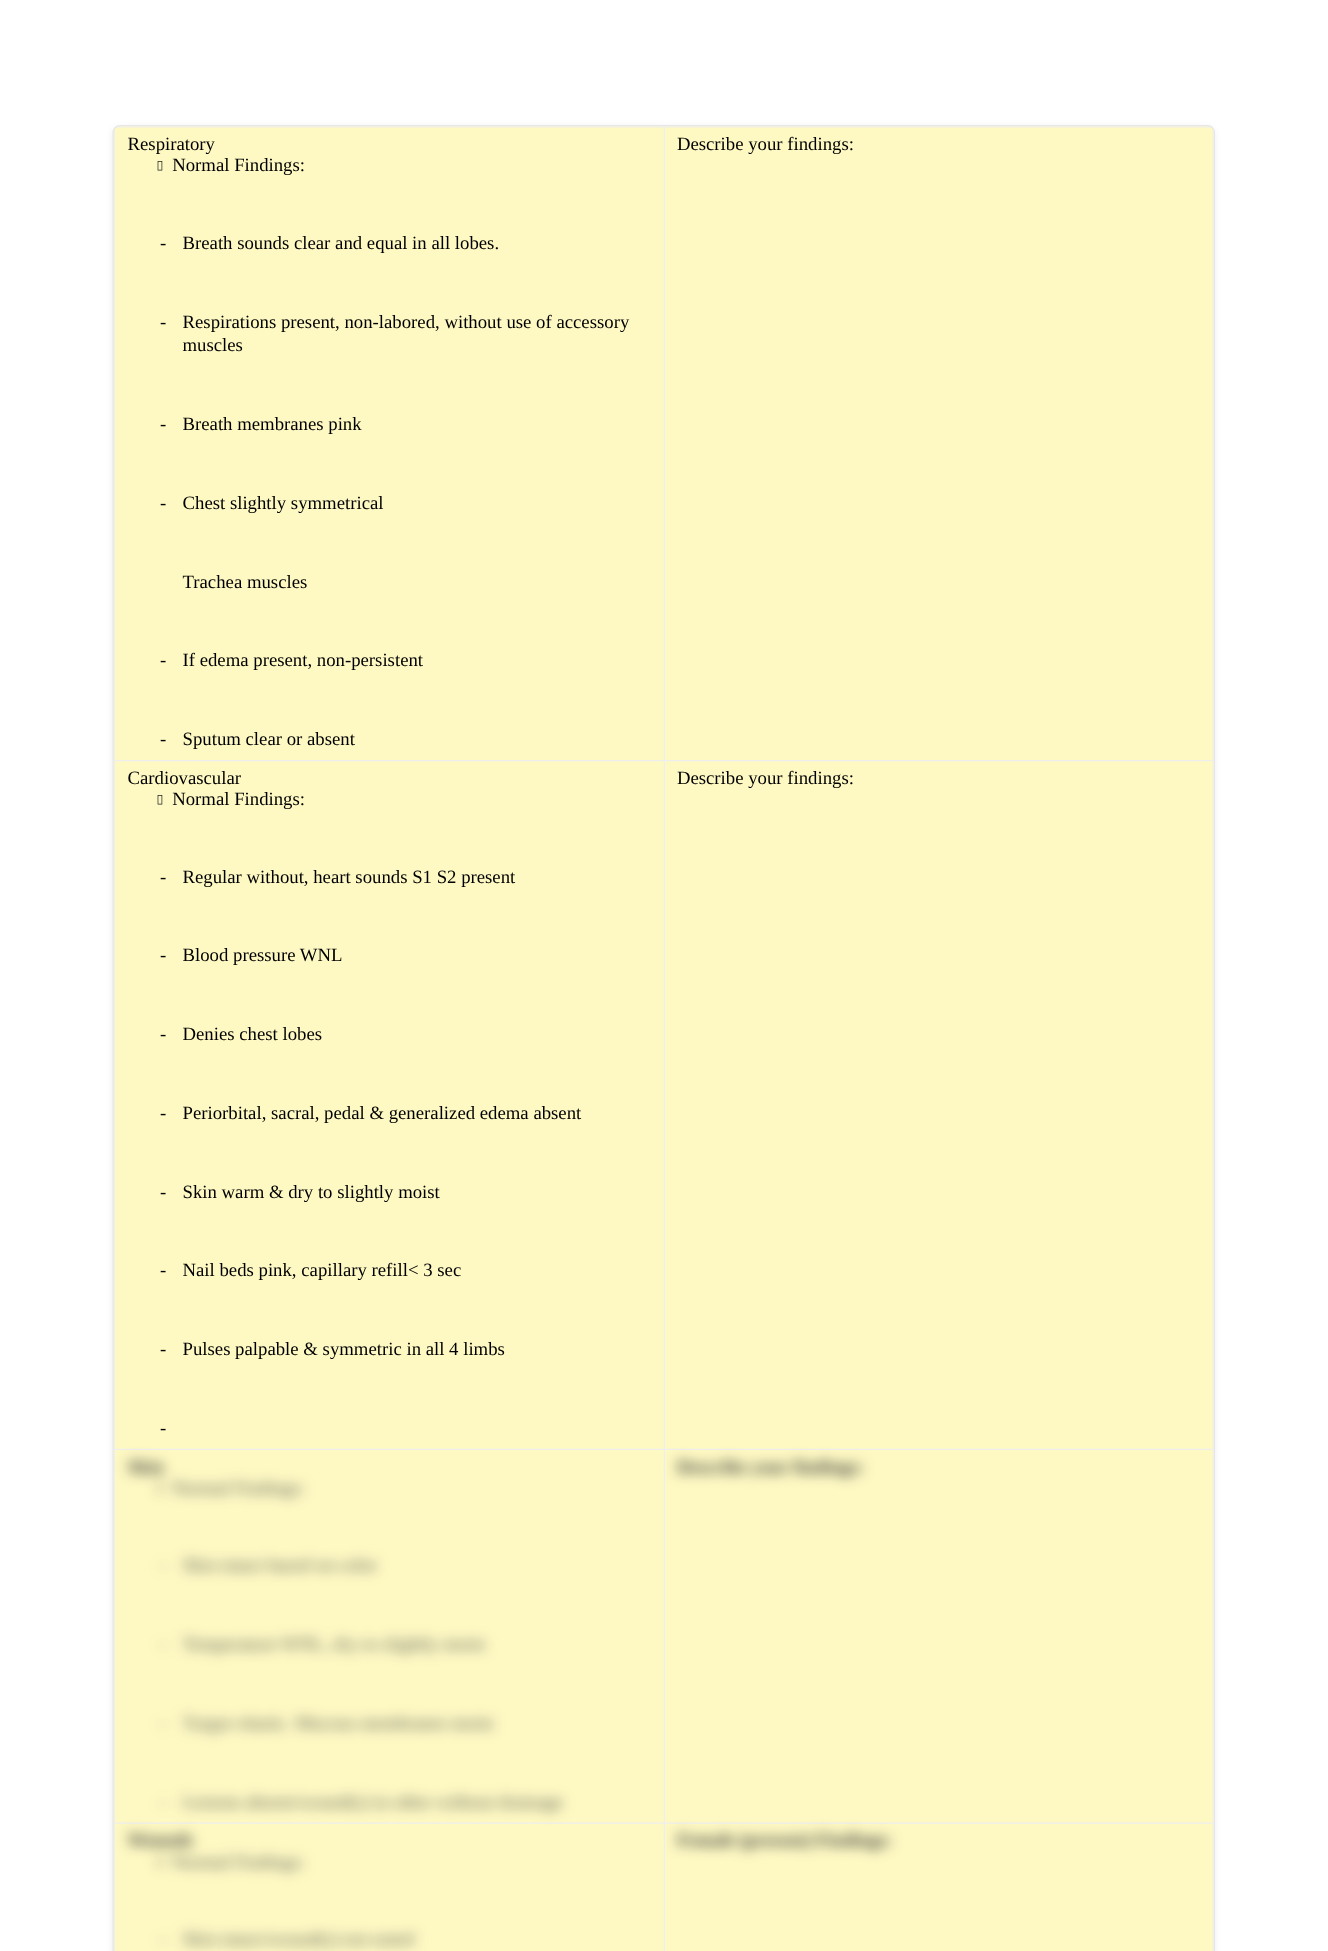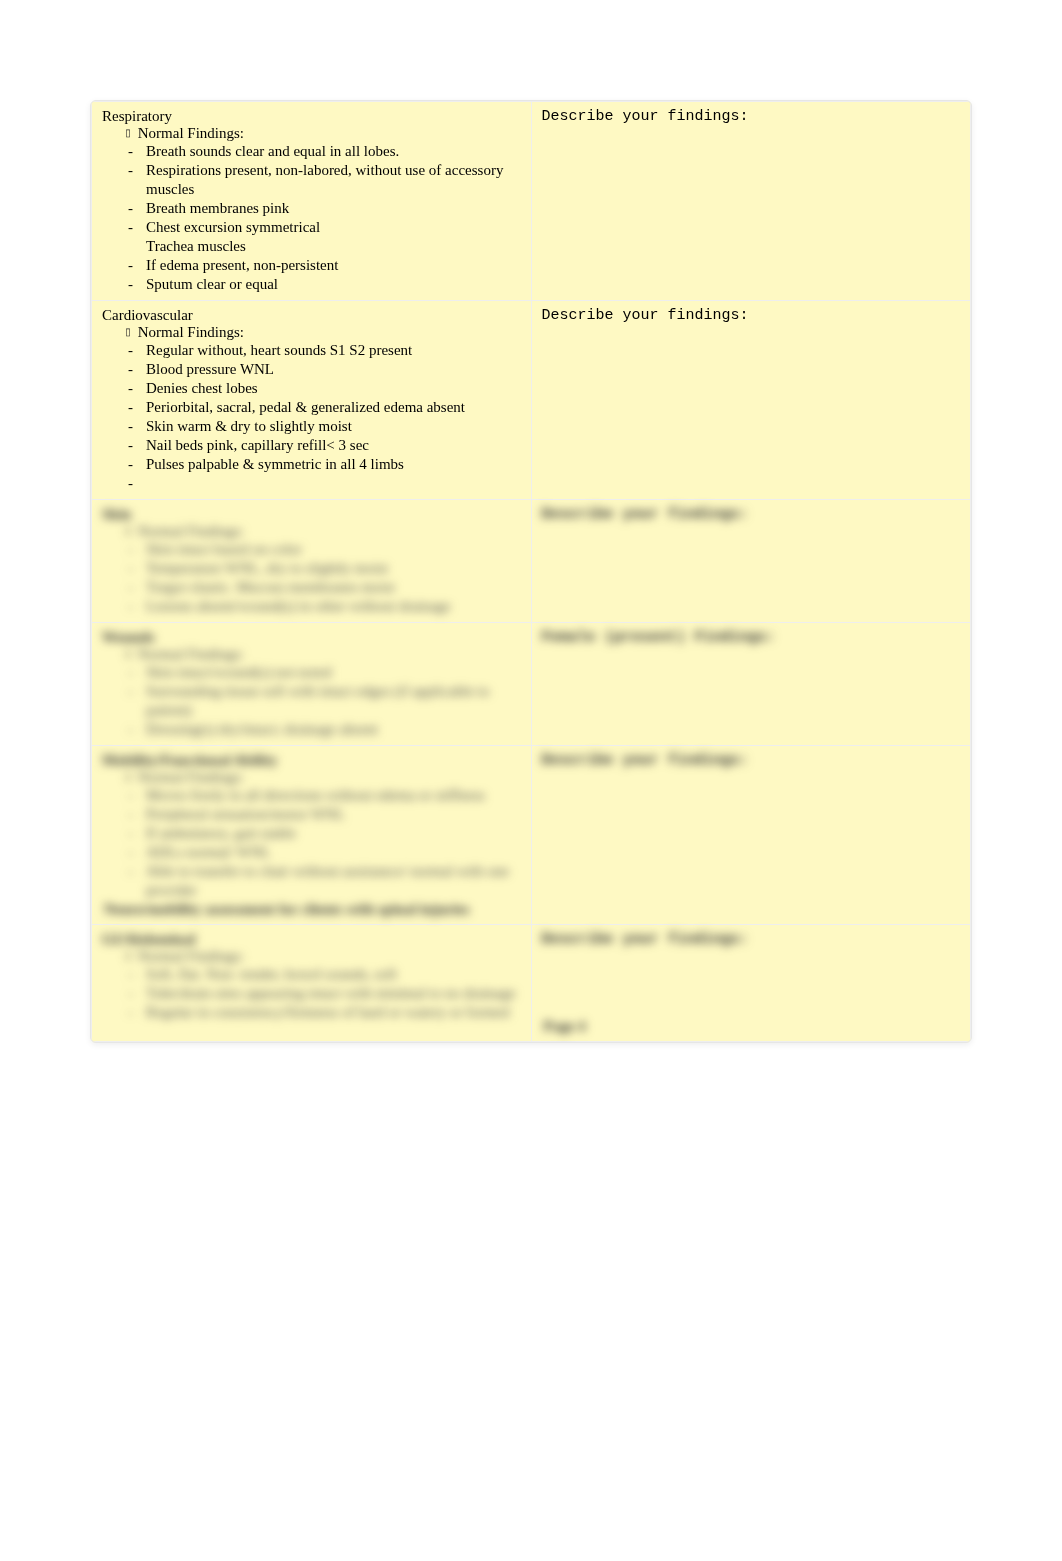--- a/index.html
+++ b/index.html
@@ -47,31 +47,31 @@
       top: -2px;
       color: #222;
     }
     ul.norm {
       list-style: none;
       padding-left: 44px;
     }
     ul.norm li {
       position: relative;
       line-height: 19px;
+      margin-top: 44px;
     }
     ul.norm li::before {
       content: "-";
       position: absolute;
       left: -18px;
       top: 0;
     }
     ul.norm li.no-dash::before { content: ""; } 
     .findings-label {
       font-size: 15px;
-      font-family: Liberation Mono, monospace;
     }
     
     .blur {
       filter: blur(5px);
       color: #555;
       user-select: none;
     }
     .blur .sys-heading, .blur .findings-label {
       font-weight: bold;
       color: #333;
@@ -95,24 +95,24 @@
   <table>
     <tbody id="tbody">
         <tr>
           <td class="left">
             <div class="sys-heading">Respiratory</div>
             <div class="nf-label-row"><span class="nf-bullet">▯</span> <span>Normal  Findings:</span></div>
             <ul class="norm">
               <li>Breath sounds clear and equal in all lobes.</li>
               <li>Respirations present, non-labored, without use of accessory muscles</li>
               <li>Breath membranes pink</li>
-              <li>Chest excursion symmetrical</li>
+              <li>Chest slightly symmetrical</li>
               <li class="no-dash">Trachea  muscles</li>
               <li>If edema present, non-persistent</li>
-              <li>Sputum clear or equal</li>
+              <li>Sputum clear or absent</li>
             </ul>
           </td>
           <td class="right">
             <div class="findings-label">Describe your findings:</div>
           </td>
         </tr>
         <tr>
           <td class="left">
             <div class="sys-heading">Cardiovascular</div>
             <div class="nf-label-row"><span class="nf-bullet">▯</span> <span>Normal  Findings:</span></div>

